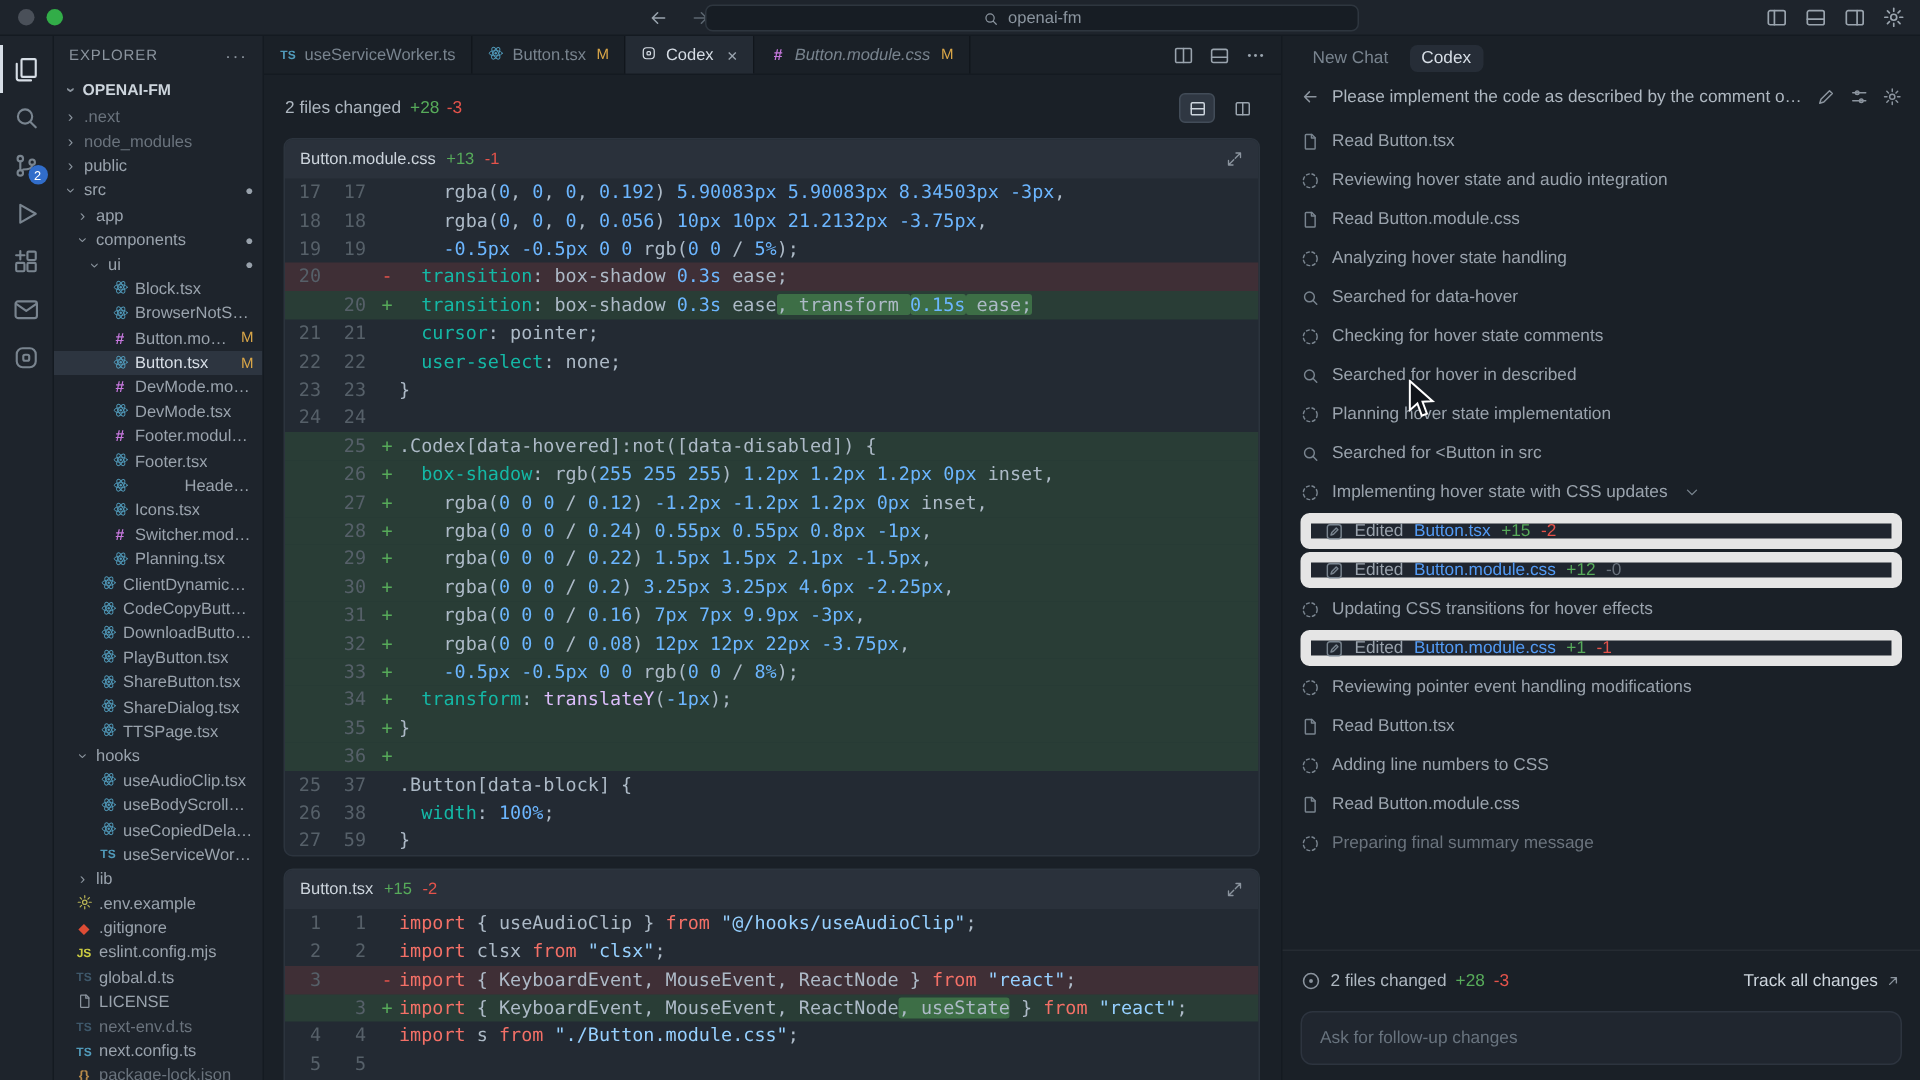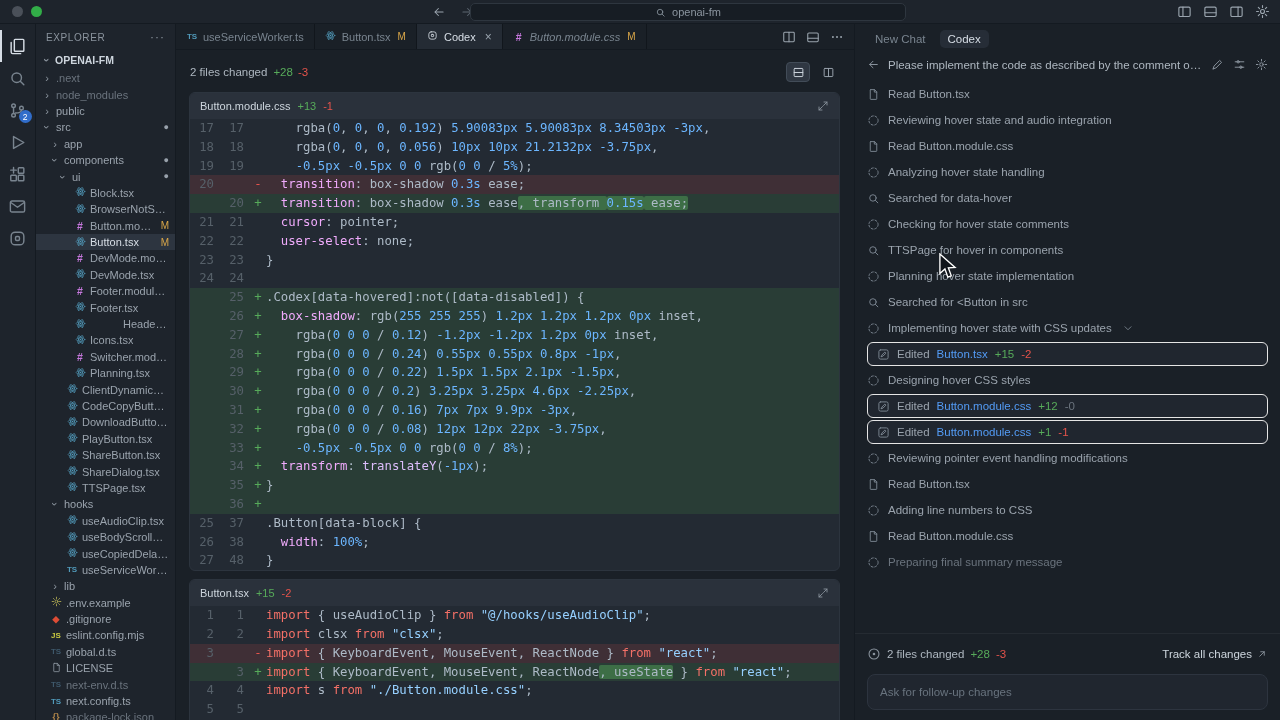--- a/index.html
+++ b/index.html
@@ -76,40 +76,40 @@
   .code { font-family:"DejaVu Sans Mono",monospace; font-size:12.3px; }
   .crow { display:flex; height:18.8px; line-height:18.8px; white-space:pre; }
   .crow .ln { width:30px; flex:none; text-align:right; padding-right:6px; color:#566069; }
   .crow .mk { width:16px; flex:none; text-align:center; color:#566069; }
   .crow.add { background:rgba(70,149,74,0.18); }
   .crow.add .mk { color:#57ab5a; }
   .crow.del { background:rgba(229,83,75,0.15); }
   .crow.del .mk { color:#e5534b; }
   .ct { flex:1; overflow:hidden; }
   .tk-p { color:#adbac7; } .tk-k { color:#f47067; } .tk-n { color:#6cb6ff; }
-  .tk-s { color:#96d0ff; } .tk-pr { color:#f0abfc; } .tk-fn { color:#dcbdfb; }
+  .tk-s { color:#96d0ff; } .tk-pr { color:#14b8a6; } .tk-fn { color:#dcbdfb; }
   .hl { background:rgba(87,171,90,0.45); border-radius:2px; }
 
   
   .chat { width:426px; flex:none; background:#1a2027; border-left:1px solid #141a21; display:flex; flex-direction:column; font-size:11.5px; }
   .chat-tabs { height:30px; flex:none; display:flex; align-items:center; gap:6px; padding:0 12px; }
   .chat-tab { color:#79848f; padding:3px 8px; border-radius:5px; }
   .chat-tab.active { color:#d7dee6; background:#262d37; }
   .prompt-row { display:flex; align-items:center; gap:8px; padding:4px 12px 8px 12px; color:#aeb7c0; flex:none; }
   .prompt-row .icon { width:13px; height:13px; color:#8b949e; flex:none; }
   .prompt-text { flex:1; min-width:0; overflow:hidden; text-overflow:ellipsis; white-space:nowrap; }
   .prompt-actions { display:flex; gap:9px; color:#79848f; }
   .prompt-actions .icon { width:13px; height:13px; }
   .tasks { flex:1; padding:2px 12px; overflow:hidden; display:flex; flex-direction:column; }
   .task-row { height:26px; flex:none; display:flex; align-items:center; gap:8px; color:#9aa3ad; }
   .task-row .icon { width:13px; height:13px; color:#79848f; flex:none; }
   .task-row .chev-icon { width:12px; height:12px; color:#79848f; margin-left:2px; }
   .task-row.dim { color:#6a737d; }
   .task-row .ttext { white-space:nowrap; overflow:hidden; text-overflow:ellipsis; }
-  .task-edit { height:24px; flex:none; margin:1px 0; display:flex; align-items:center; gap:7px; border:1px solid #e5e5e5; background:#20262f; border-radius:6px; padding:0 9px; color:#9aa3ad; }
+  .task-edit { height:24px; flex:none; margin:1px 0; display:flex; align-items:center; gap:7px; border:7px solid #e5e5e5; background:#20262f; border-radius:6px; padding:0 9px; color:#9aa3ad; }
   .task-edit .icon { width:13px; height:13px; color:#79848f; }
   .task-edit .file { color:#539bf5; }
   .task-edit .plus { color:#57ab5a; } .task-edit .minus { color:#e5534b; }
   .task-edit .minus.dimmed { color:#6a737d; }
   .chat-footer { margin-top:auto; padding:6px 12px 10px 12px; border-top:1px solid rgba(255,255,255,0.05); }
   .cf-summary { display:flex; align-items:center; gap:6px; height:28px; color:#aeb7c0; }
   .cf-summary .icon { width:14px; height:14px; color:#8b949e; }
   .cf-summary .plus { color:#57ab5a; } .cf-summary .minus { color:#e5534b; }
   .cf-action { margin-left:auto; display:flex; align-items:center; gap:4px; color:#cdd5dd; }
   .cf-action .icon { width:12px; height:12px; }
@@ -604,21 +604,21 @@
             <div class="crow add"><span class="ln"></span><span class="ln">29</span><span class="mk">+</span><span class="ct"><span class="tk-p">    rgba(</span><span class="tk-n">0</span><span class="tk-p"> </span><span class="tk-n">0</span><span class="tk-p"> </span><span class="tk-n">0</span><span class="tk-p"> / </span><span class="tk-n">0.22</span><span class="tk-p">) </span><span class="tk-n">1.5px</span><span class="tk-p"> </span><span class="tk-n">1.5px</span><span class="tk-p"> </span><span class="tk-n">2.1px</span><span class="tk-p"> </span><span class="tk-n">-1.5px</span><span class="tk-p">,</span></span></div>
             <div class="crow add"><span class="ln"></span><span class="ln">30</span><span class="mk">+</span><span class="ct"><span class="tk-p">    rgba(</span><span class="tk-n">0</span><span class="tk-p"> </span><span class="tk-n">0</span><span class="tk-p"> </span><span class="tk-n">0</span><span class="tk-p"> / </span><span class="tk-n">0.2</span><span class="tk-p">) </span><span class="tk-n">3.25px</span><span class="tk-p"> </span><span class="tk-n">3.25px</span><span class="tk-p"> </span><span class="tk-n">4.6px</span><span class="tk-p"> </span><span class="tk-n">-2.25px</span><span class="tk-p">,</span></span></div>
             <div class="crow add"><span class="ln"></span><span class="ln">31</span><span class="mk">+</span><span class="ct"><span class="tk-p">    rgba(</span><span class="tk-n">0</span><span class="tk-p"> </span><span class="tk-n">0</span><span class="tk-p"> </span><span class="tk-n">0</span><span class="tk-p"> / </span><span class="tk-n">0.16</span><span class="tk-p">) </span><span class="tk-n">7px</span><span class="tk-p"> </span><span class="tk-n">7px</span><span class="tk-p"> </span><span class="tk-n">9.9px</span><span class="tk-p"> </span><span class="tk-n">-3px</span><span class="tk-p">,</span></span></div>
             <div class="crow add"><span class="ln"></span><span class="ln">32</span><span class="mk">+</span><span class="ct"><span class="tk-p">    rgba(</span><span class="tk-n">0</span><span class="tk-p"> </span><span class="tk-n">0</span><span class="tk-p"> </span><span class="tk-n">0</span><span class="tk-p"> / </span><span class="tk-n">0.08</span><span class="tk-p">) </span><span class="tk-n">12px</span><span class="tk-p"> </span><span class="tk-n">12px</span><span class="tk-p"> </span><span class="tk-n">22px</span><span class="tk-p"> </span><span class="tk-n">-3.75px</span><span class="tk-p">,</span></span></div>
             <div class="crow add"><span class="ln"></span><span class="ln">33</span><span class="mk">+</span><span class="ct"><span class="tk-p">    </span><span class="tk-n">-0.5px</span><span class="tk-p"> </span><span class="tk-n">-0.5px</span><span class="tk-p"> </span><span class="tk-n">0</span><span class="tk-p"> </span><span class="tk-n">0</span><span class="tk-p"> rgb(</span><span class="tk-n">0</span><span class="tk-p"> </span><span class="tk-n">0</span><span class="tk-p"> / </span><span class="tk-n">8%</span><span class="tk-p">);</span></span></div>
             <div class="crow add"><span class="ln"></span><span class="ln">34</span><span class="mk">+</span><span class="ct"><span class="tk-p">  </span><span class="tk-pr">transform</span><span class="tk-p">: </span><span class="tk-fn">translateY</span><span class="tk-p">(</span><span class="tk-n">-1px</span><span class="tk-p">);</span></span></div>
             <div class="crow add"><span class="ln"></span><span class="ln">35</span><span class="mk">+</span><span class="ct"><span class="tk-p">}</span></span></div>
             <div class="crow add"><span class="ln"></span><span class="ln">36</span><span class="mk">+</span><span class="ct"></span></div>
             <div class="crow"><span class="ln">25</span><span class="ln">37</span><span class="mk"></span><span class="ct"><span class="tk-p">.Button[data-block] {</span></span></div>
             <div class="crow"><span class="ln">26</span><span class="ln">38</span><span class="mk"></span><span class="ct"><span class="tk-p">  </span><span class="tk-pr">width</span><span class="tk-p">: </span><span class="tk-n">100%</span><span class="tk-p">;</span></span></div>
-            <div class="crow"><span class="ln">27</span><span class="ln">48</span><span class="mk"></span><span class="ct"><span class="tk-p">}</span></span></div>
+            <div class="crow"><span class="ln">27</span><span class="ln">59</span><span class="mk"></span><span class="ct"><span class="tk-p">}</span></span></div>
           </div>
         </div>
         <div class="card">
           <div class="card-h">
             <span>Button.tsx</span>
             <span class="plus">+15</span>
             <span class="minus">-2</span>
             <span class="expand icon">
               <svg viewBox="0 0 24 24" fill="none" stroke="currentColor" stroke-width="1.8" stroke-linecap="round" stroke-linejoin="round">
                 <path d="M14 4h6v6M20 4l-7 7M10 20H4v-6M4 20l7-7"></path>
@@ -723,21 +723,21 @@
           </span>
           <span class="ttext">Checking for hover state comments</span>
         </div>
         <div class="task-row">
           <span class="icon">
             <svg viewBox="0 0 24 24" fill="none" stroke="currentColor" stroke-width="1.8" stroke-linecap="round" stroke-linejoin="round">
               <circle cx="11" cy="11" r="6"></circle>
               <path d="M15.5 15.5L20 20"></path>
             </svg>
           </span>
-          <span class="ttext">TTSPage for hover in components</span>
+          <span class="ttext">Searched for hover in described</span>
         </div>
         <div class="task-row">
           <span class="icon">
             <svg viewBox="0 0 24 24" fill="none" stroke="currentColor" stroke-width="1.8" stroke-linecap="round" stroke-linejoin="round">
               <circle cx="12" cy="12" r="8.5" stroke-dasharray="3.5 3.5"></circle>
             </svg>
           </span>
           <span class="ttext">Planning hover state implementation</span>
         </div>
         <div class="task-row">
@@ -767,39 +767,39 @@
             <svg viewBox="0 0 24 24" fill="none" stroke="currentColor" stroke-width="1.8" stroke-linecap="round" stroke-linejoin="round">
               <rect x="3.5" y="3.5" width="17" height="17" rx="3"></rect>
               <path d="M8 16l1-3 5.5-5.5 2 2L11 15l-3 1z"></path>
             </svg>
           </span>
           <span>Edited</span>
           <span class="file">Button.tsx</span>
           <span class="plus">+15</span>
           <span class="minus">-2</span>
         </div>
-        <div class="task-row">
-          <span class="icon">
-            <svg viewBox="0 0 24 24" fill="none" stroke="currentColor" stroke-width="1.8" stroke-linecap="round" stroke-linejoin="round">
-              <circle cx="12" cy="12" r="8.5" stroke-dasharray="3.5 3.5"></circle>
-            </svg>
-          </span>
-          <span class="ttext">Designing hover CSS styles</span>
-        </div>
         <div class="task-edit">
           <span class="icon">
             <svg viewBox="0 0 24 24" fill="none" stroke="currentColor" stroke-width="1.8" stroke-linecap="round" stroke-linejoin="round">
               <rect x="3.5" y="3.5" width="17" height="17" rx="3"></rect>
               <path d="M8 16l1-3 5.5-5.5 2 2L11 15l-3 1z"></path>
             </svg>
           </span>
           <span>Edited</span>
           <span class="file">Button.module.css</span>
           <span class="plus">+12</span>
           <span class="minus dimmed">-0</span>
+        </div>
+        <div class="task-row">
+          <span class="icon">
+            <svg viewBox="0 0 24 24" fill="none" stroke="currentColor" stroke-width="1.8" stroke-linecap="round" stroke-linejoin="round">
+              <circle cx="12" cy="12" r="8.5" stroke-dasharray="3.5 3.5"></circle>
+            </svg>
+          </span>
+          <span class="ttext">Updating CSS transitions for hover effects</span>
         </div>
         <div class="task-edit">
           <span class="icon">
             <svg viewBox="0 0 24 24" fill="none" stroke="currentColor" stroke-width="1.8" stroke-linecap="round" stroke-linejoin="round">
               <rect x="3.5" y="3.5" width="17" height="17" rx="3"></rect>
               <path d="M8 16l1-3 5.5-5.5 2 2L11 15l-3 1z"></path>
             </svg>
           </span>
           <span>Edited</span>
           <span class="file">Button.module.css</span>

